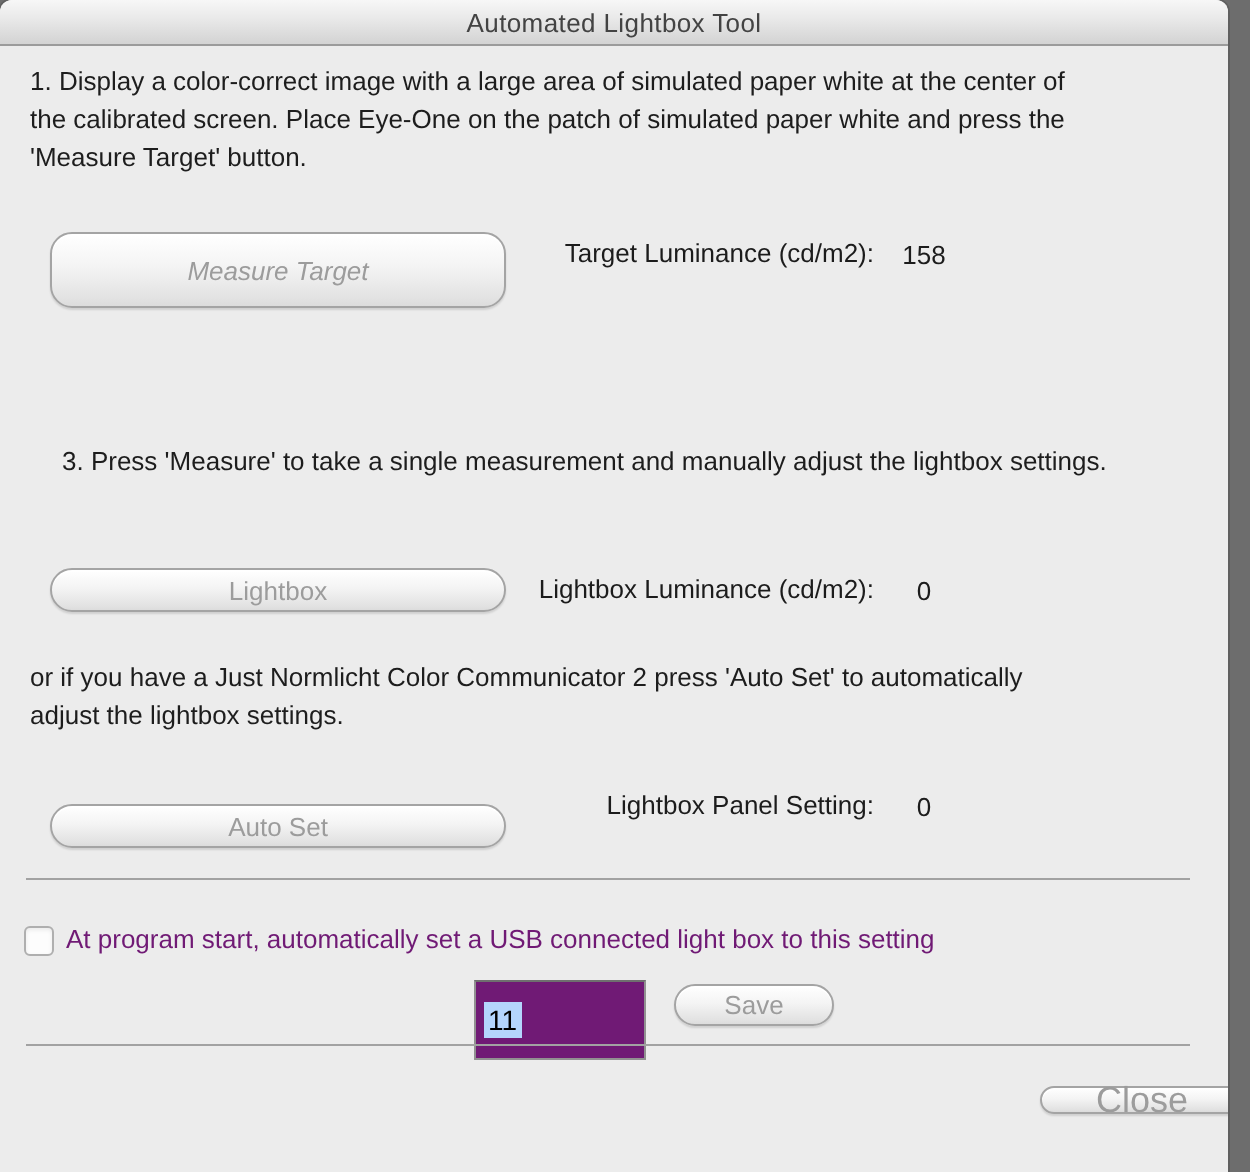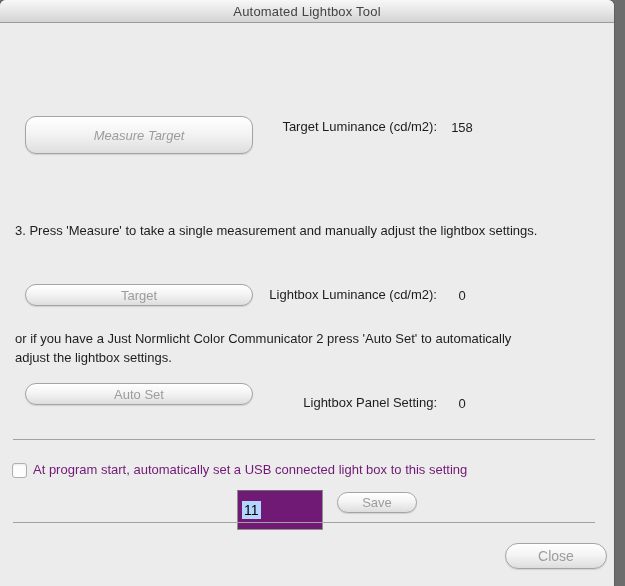--- a/index.html
+++ b/index.html
@@ -69,46 +69,49 @@
 </style>
 </head>
 <body>
 
 <div class="window">
 
   <div class="titlebar">
     <span class="title">Automated Lightbox Tool</span>
   </div>
 
+  <div class="para" style="top:31px;">1. Display a color-correct image with a large area of simulated paper white at the center of
+the calibrated screen.  Place Eye-One on the patch of simulated paper white and press the
+'Measure Target' button.</div>
 
   <button class="pill-btn" style="left:25px;top:116px;width:228px;height:38px;font-style:italic;">Measure Target</button>
   <div class="row-label" style="top:119px;">Target Luminance (cd/m2):</div>
   <div class="row-value" style="top:120px;">158</div>
 
 
-  <div class="para" style="top:221px;">3. Press 'Measure' to take a single measurement and manually adjust the lightbox settings.</div>
+  <div class="para" style="top:221px;margin-left:16px;">3. Press 'Measure' to take a single measurement and manually adjust the lightbox settings.</div>
 
-  <button class="pill-btn" style="left:25px;top:284px;width:228px;height:22px;">Target</button>
+  <button class="pill-btn" style="left:25px;top:284px;width:228px;height:22px;">Lightbox</button>
   <div class="row-label" style="top:287px;">Lightbox Luminance (cd/m2):</div>
   <div class="row-value" style="top:288px;">0</div>
 
   <div class="para" style="top:329px;">or if you have a Just Normlicht Color Communicator 2 press 'Auto Set' to automatically
 adjust the lightbox settings.</div>
 
-  <button class="pill-btn" style="left:25px;top:383px;width:228px;height:22px;">Auto Set</button>
+  <button class="pill-btn" style="left:25px;top:402px;width:228px;height:22px;">Auto Set</button>
   <div class="row-label" style="top:395px;">Lightbox Panel Setting:</div>
   <div class="row-value" style="top:396px;">0</div>
 
   <div class="divider" style="top:439px;"></div>
 
   <div class="checkbox"></div>
   <div class="checkbox-label">At program start, automatically set a USB connected light box to this setting</div>
 
   <div class="textfield">
     <span class="sel">11</span>
   </div>
   <button class="pill-btn" style="left:337px;top:492px;width:80px;height:21px;">Save</button>
 
   <div class="divider" style="top:522px;"></div>
 
-  <button class="pill-btn" style="left:505px;top:543px;width:102px;height:26px;border-radius:13px;font-size:14px;">Close</button>
+  <button class="pill-btn" style="left:520px;top:543px;width:102px;height:14px;border-radius:13px;font-size:18px;">Close</button>
 
 </div>
 
 </body></html>

